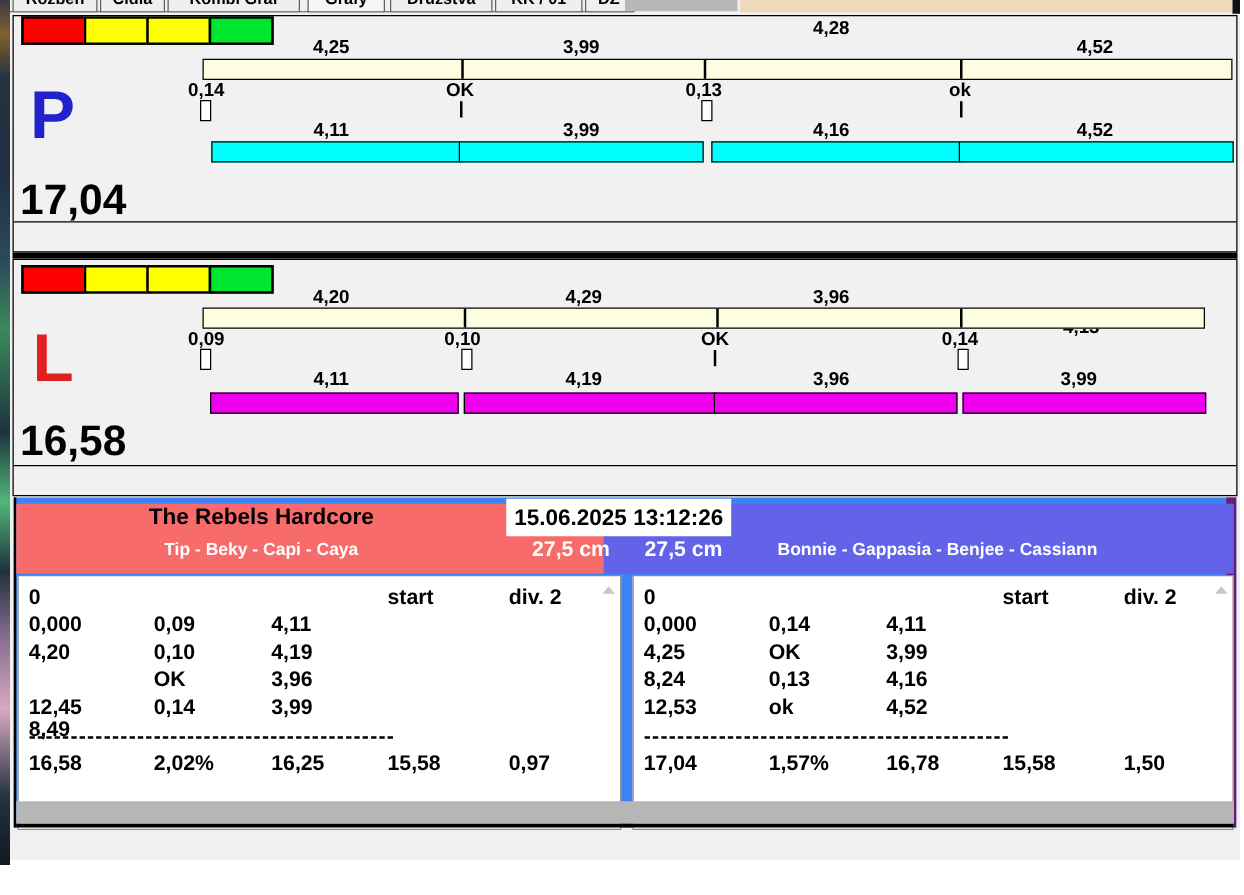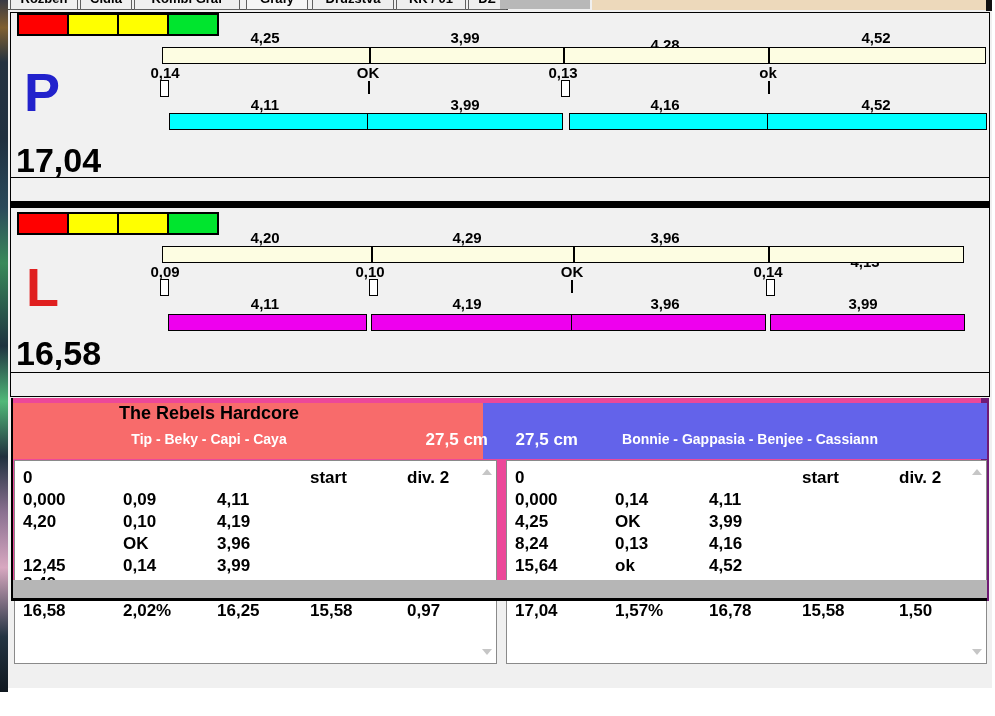--- a/index.html
+++ b/index.html
@@ -32,21 +32,21 @@
   .lbl{position:absolute;font-size:15px;line-height:15px;text-align:center;}
   .ibar{position:absolute;height:15px;border:1px solid #000;box-sizing:content-box;}
   .ibar i{position:absolute;top:0;bottom:0;width:2px;background:#000;}
   .gbox{position:absolute;width:7px;height:15px;background:#fff;border:1px solid #000;}
   .gline{position:absolute;width:2px;height:13px;background:#000;}
   .rseg{position:absolute;height:15px;border:1px solid #000;box-sizing:content-box;}
   .lane-total{position:absolute;left:5px;font-size:34px;line-height:34px;}
   .hline{position:absolute;left:0;width:978px;height:1px;background:#000;}
 
   
-  .bsec{position:absolute;left:3px;top:398px;width:978px;height:203px;background:#ec4899;
+  .bsec{position:absolute;left:3px;top:398px;width:978px;height:264px;background:#3b82f6;
         border-left:2px solid #000;border-right:8px solid #701a75;box-sizing:border-box;}
   .hdr{position:absolute;top:5px;height:56px;}
   .hdr-title{position:absolute;top:5px;font-size:18px;text-align:center;color:#000;}
   .hdr-sub{position:absolute;top:33px;font-size:14px;text-align:center;color:#fff;}
   .tsbox{position:absolute;left:392px;top:1px;width:180px;height:30px;background:#fff;
          font-size:18px;line-height:30px;text-align:center;z-index:4;}
   .hm{position:absolute;top:32px;font-size:17px;color:#fff;text-align:right;}
   .rtable{position:absolute;top:62px;height:204px;background:#fff;border:1px solid #8a8a8a;box-sizing:border-box;}
   .cell{position:absolute;font-size:17px;line-height:20px;white-space:nowrap;}
   .dashrow{position:absolute;left:8px;top:118px;width:292px;overflow:hidden;font-size:17px;
@@ -83,21 +83,21 @@
       <div class="lights">
         <div class="light" style="background-color: rgb(255, 0, 0);"></div>
         <div class="light" style="background-color: rgb(255, 255, 0);"></div>
         <div class="light" style="background-color: rgb(255, 255, 0);"></div>
         <div class="light" style="background-color: rgb(0, 229, 46);"></div>
       </div>
       <div class="lane-letter" style="left: 13px; top: 55px; color: rgb(34, 34, 204);">P</div>
 
       <div class="lbl" style="left:204px;top:17px;width:100px;">4,25</div>
       <div class="lbl" style="left:404px;top:17px;width:100px;">3,99</div>
-      <div class="lbl" style="left:604px;top:24px;width:100px;">4,28</div>
+      <div class="lbl" style="left:604px;top:2px;width:100px;">4,28</div>
       <div class="lbl" style="left:815px;top:17px;width:100px;">4,52</div>
 
       <div class="ibar" style="left: 151px; top: 34px; width: 822px; background-color: rgb(253, 253, 226);">
         <i style="left:206px;"></i>
           <i style="left:400px;"></i>
           <i style="left:605px;"></i>
       </div>
 
       <div class="lbl" style="left:114px;top:52px;width:80px;">0,14</div>
       <div class="lbl" style="left:317px;top:52px;width:80px;">OK</div>
@@ -170,20 +170,21 @@
     </div>
 
     <div class="bsec">
       <div class="hdr" style="left: 0px; width: 470px; background-color: rgb(248, 107, 107);"></div>
       <div class="hdr" style="left: 470px; width: 504px; background-color: rgb(99, 99, 234);"></div>
 
       <div class="hdr-title" style="left:0;width:392px;">The Rebels Hardcore</div>
       <div class="hdr-sub" style="left:0;width:392px;">Tip - Beky - Capi - Caya</div>
       <div class="hdr-sub" style="left:572px;width:330px;">Bonnie - Gappasia - Benjee - Cassiann</div>
 
+      <div class="tsbox">15.06.2025 13:12:26</div>
       <div class="hm" style="left:387px;width:88px;">27,5 cm</div>
       <div class="hm" style="left:485px;width:80px;">27,5 cm</div>
 
       <div class="rtable" style="left:1px;width:483px;">
         <div class="cell" style="left:8px;top:7px;">0</div>
         <div class="cell" style="left:295px;top:7px;">start</div>
         <div class="cell" style="left:392px;top:7px;">div. 2</div>
 
         <div class="cell" style="left:8px;top:29px;">0,000</div>
         <div class="cell" style="left:108px;top:29px;">0,09</div>
@@ -217,21 +218,21 @@
 
         <div class="cell" style="left:8px;top:29px;">0,000</div>
         <div class="cell" style="left:108px;top:29px;">0,14</div>
         <div class="cell" style="left:202px;top:29px;">4,11</div>
         <div class="cell" style="left:8px;top:51px;">4,25</div>
         <div class="cell" style="left:108px;top:51px;">OK</div>
         <div class="cell" style="left:202px;top:51px;">3,99</div>
         <div class="cell" style="left:8px;top:73px;">8,24</div>
         <div class="cell" style="left:108px;top:73px;">0,13</div>
         <div class="cell" style="left:202px;top:73px;">4,16</div>
-        <div class="cell" style="left:8px;top:95px;">15,64</div>
+        <div class="cell" style="left:8px;top:95px;">12,53</div>
         <div class="cell" style="left:108px;top:95px;">ok</div>
         <div class="cell" style="left:202px;top:95px;">4,52</div>
 
         <div class="dashrow">---------------------------------------------</div>
 
         <div class="cell" style="left:8px;top:140px;">17,04</div>
         <div class="cell" style="left:108px;top:140px;">1,57%</div>
         <div class="cell" style="left:202px;top:140px;">16,78</div>
         <div class="cell" style="left:295px;top:140px;">15,58</div>
         <div class="cell" style="left:392px;top:140px;">1,50</div>

